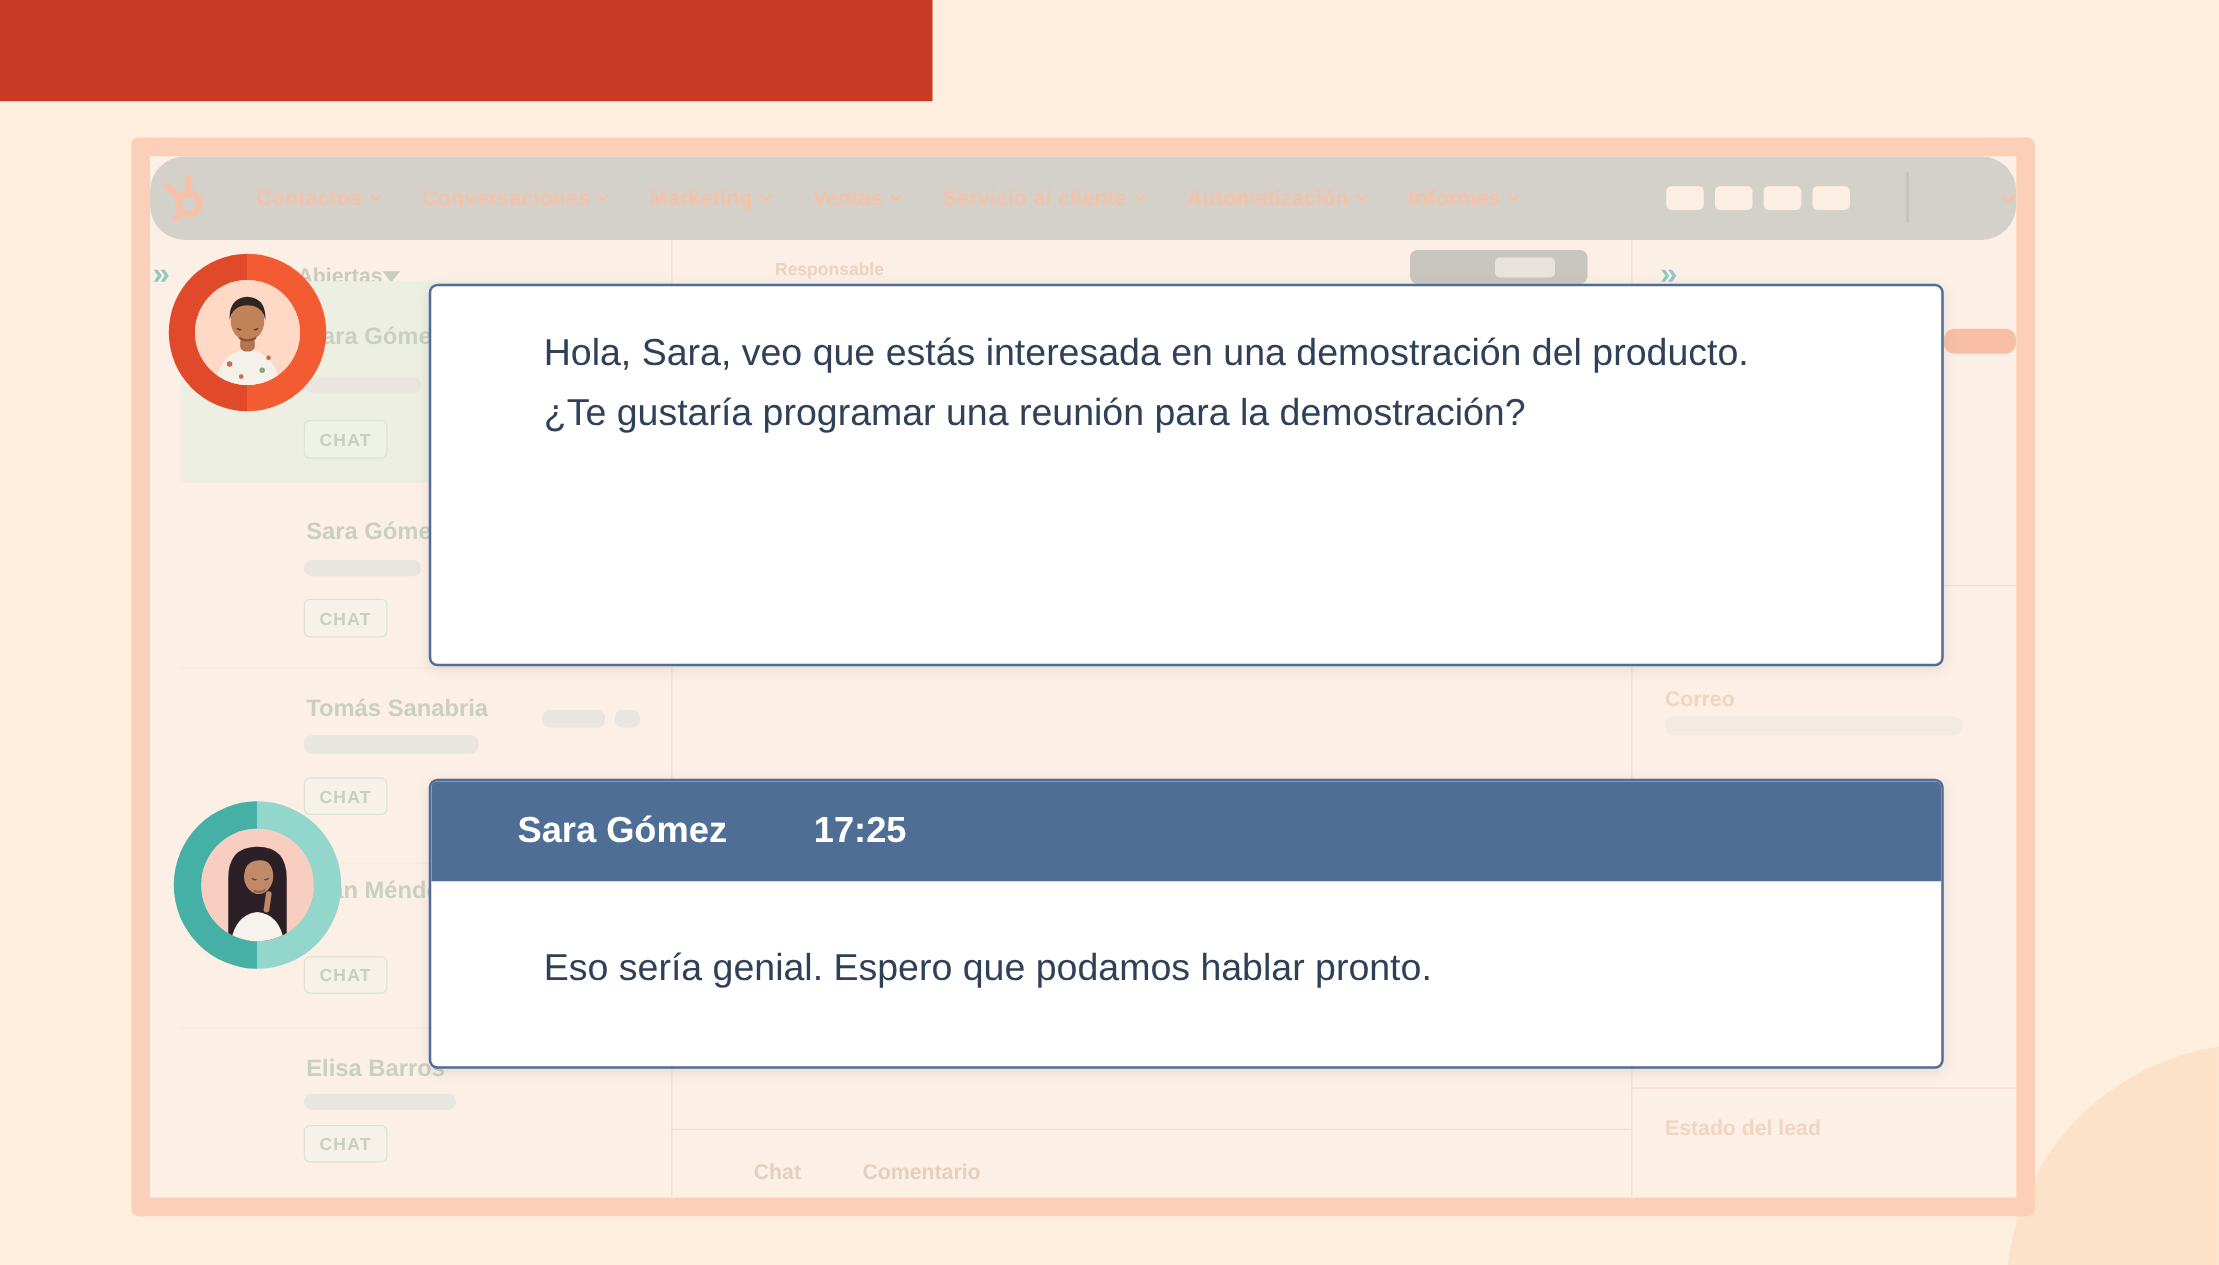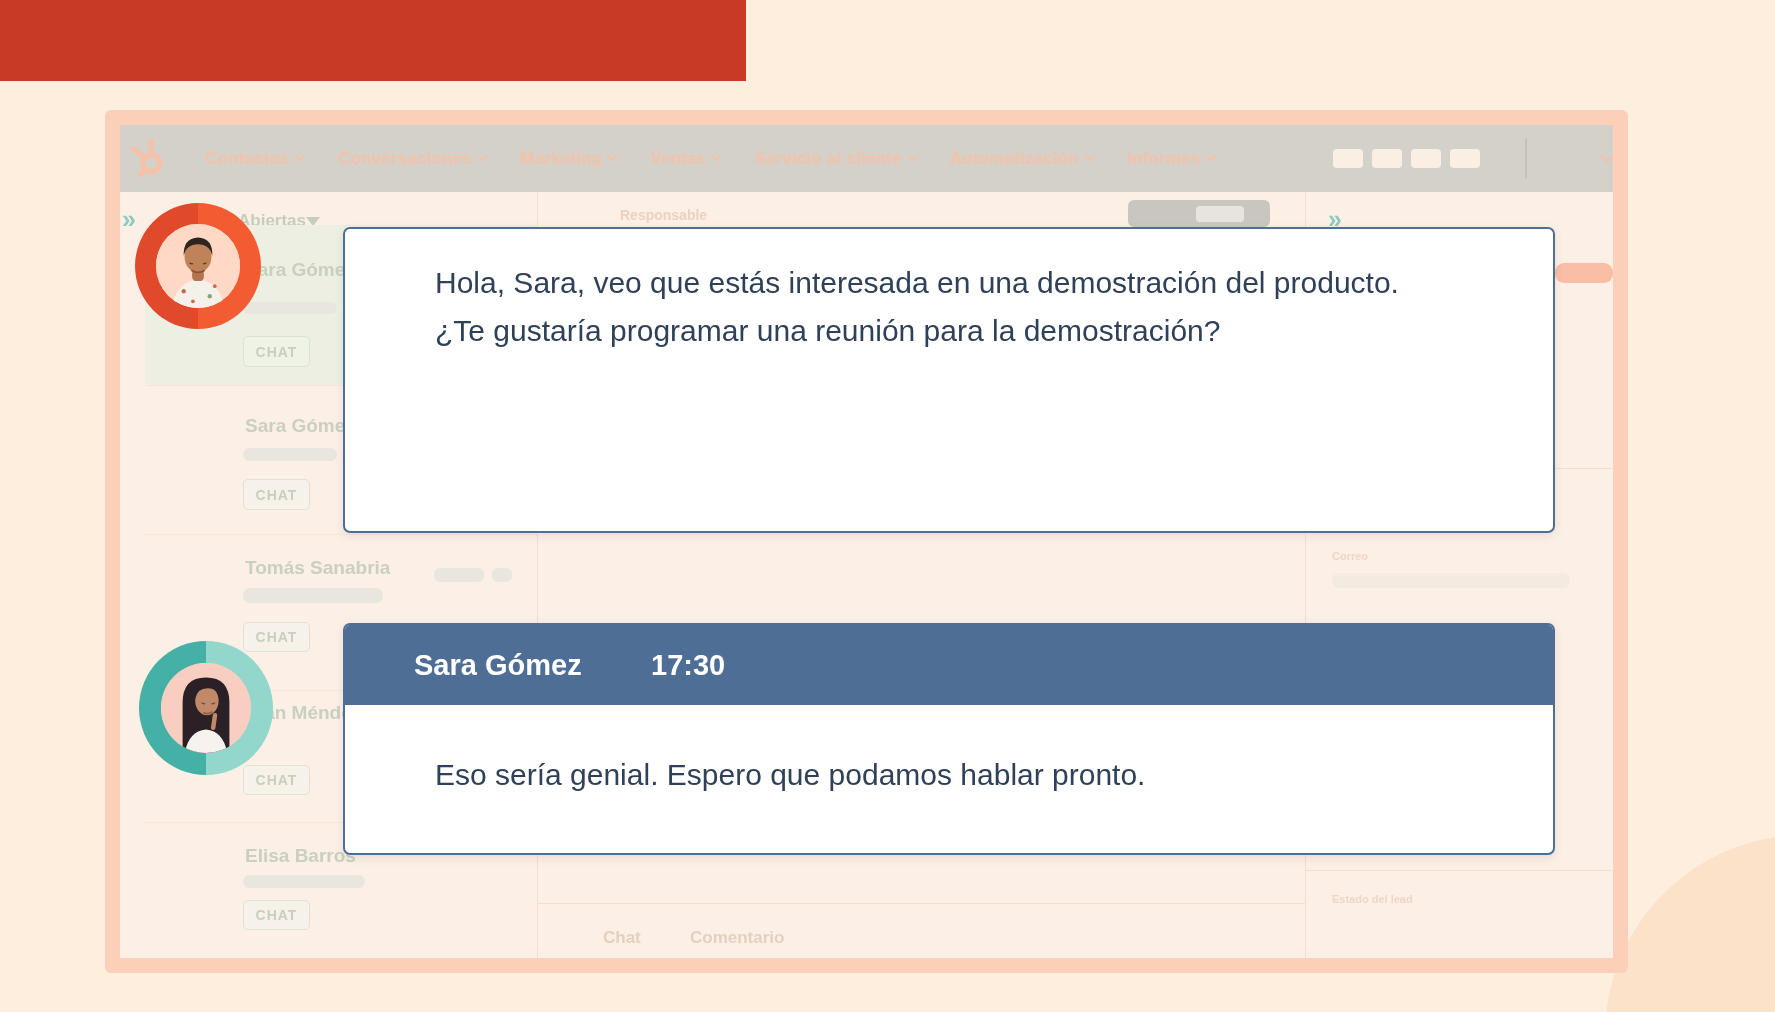--- a/index.html
+++ b/index.html
@@ -7,21 +7,21 @@
   body { background:#fdeedd; font-family:"Liberation Sans","DejaVu Sans",sans-serif; position:relative; }
 
   .red-bar { position:absolute; left:0; top:0; width:746px; height:81px; background:#c83a25; z-index:2; }
   .corner-circle { position:absolute; left:1605px; top:835px; width:400px; height:400px; border-radius:50%; background:#fbe2c8; z-index:0; }
 
   
   .window { position:absolute; left:105px; top:110px; width:1523px; height:863px; background:#fcd0b8; border-radius:6px; z-index:1; }
   .win-inner { position:absolute; inset:15px; background:#fcefe6; overflow:hidden; }
 
   
-  .nav { position:absolute; left:0; top:0; width:100%; height:67px; background:#d4d1cb; display:flex; align-items:center; }
+  .nav { position:absolute; left:0; top:0; width:100%; height:67px; background:#d4d1cb; display:flex; align-items:center;border-radius:28px; }
   .nav-logo { position:absolute; left:10px; top:13px; width:36px; height:40px; }
   .nav-menu { display:flex; gap:34px; margin-left:85px; align-items:center; }
   .nav-item { display:flex; align-items:center; color:#f5c1a7; font-size:17px; font-weight:700; letter-spacing:.2px; white-space:nowrap; }
   .caret { width:7px; height:7px; border-right:2.2px solid currentColor; border-bottom:2.2px solid currentColor; transform:rotate(45deg); margin-left:7px; margin-top:-5px; }
   .nav-right { position:absolute; right:0; top:0; height:67px; width:280px; }
   .nav-pill { position:absolute; top:24px; width:30px; height:19px; border-radius:4px; background:#fbeee3; }
   .nav-divider { position:absolute; left:192px; top:13px; width:2px; height:40px; background:#c6c2bb; }
   .nav-acct-caret { position:absolute; right:2px; top:27px; width:9px; height:9px; border-right:2.5px solid #f5c1a7; border-bottom:2.5px solid #f5c1a7; transform:rotate(45deg); }
 
   
@@ -40,21 +40,21 @@
   .sb-sep { position:absolute; left:25px; width:392px; height:1px; background:#f7e6d8; }
   .mini-pill { position:absolute; background:#e8e6de; border-radius:6px; }
 
   
   .col-header { position:absolute; left:500px; top:82px; font-size:14px; font-weight:700; color:#ecd2c0; }
   .gray-btn { position:absolute; left:1008px; top:75px; width:142px; height:27px; background:#c9c6c0; border-radius:6px; }
   .gray-btn-inner { position:absolute; left:68px; top:6px; width:48px; height:16px; background:#e8e4dd; border-radius:4px; }
   .tab { position:absolute; top:803px; font-size:17px; font-weight:700; color:#e4d0bf; }
 
   
-  .rp-label { position:absolute; font-size:11px; font-weight:700; color:#f0d5c3; white-space:nowrap; }
+  .rp-label { position:absolute; font-size:17px; font-weight:700; color:#f0d5c3; white-space:nowrap; }
   .rp-bar { position:absolute; background:#f3ebe2; border-radius:7px; }
   .rp-pill { position:absolute; left:1435px; top:138px; width:58px; height:20px; background:#f8bfa4; border-radius:9px; }
 
   
   .avatar { position:absolute; border-radius:50%; z-index:5; display:flex; align-items:center; justify-content:center; }
   .avatar-1 { left:135px; top:203px; width:126px; height:126px; background:linear-gradient(90deg,#e04a2b 0 50%,#f35c33 50% 100%); }
   .avatar-2 { left:139px; top:641px; width:134px; height:134px; background:linear-gradient(90deg,#45b0a5 0 50%,#93d6cb 50% 100%); }
   .avatar-photo { border-radius:50%; overflow:hidden; }
   .avatar-1 .avatar-photo { width:84px; height:84px; background:#ffd8c6; }
   .avatar-2 .avatar-photo { width:90px; height:90px; background:#f8cec1; }
@@ -223,18 +223,18 @@
 
 <div class="chat-card card-1">
   <div class="card-body">
     <div class="msg">Hola, Sara, veo que estás interesada en una demostración del producto. ¿Te gustaría programar una reunión para la demostración?</div>
   </div>
 </div>
 
 <div class="chat-card card-2">
   <div class="card-head">
     <span class="card-sender">Sara Gómez</span>
-    <span class="card-time">17:30</span>
+    <span class="card-time">17:25</span>
   </div>
   <div class="card-body">
     <div class="msg">Eso sería genial. Espero que podamos hablar pronto.</div>
   </div>
 </div>
 
 </body></html>

